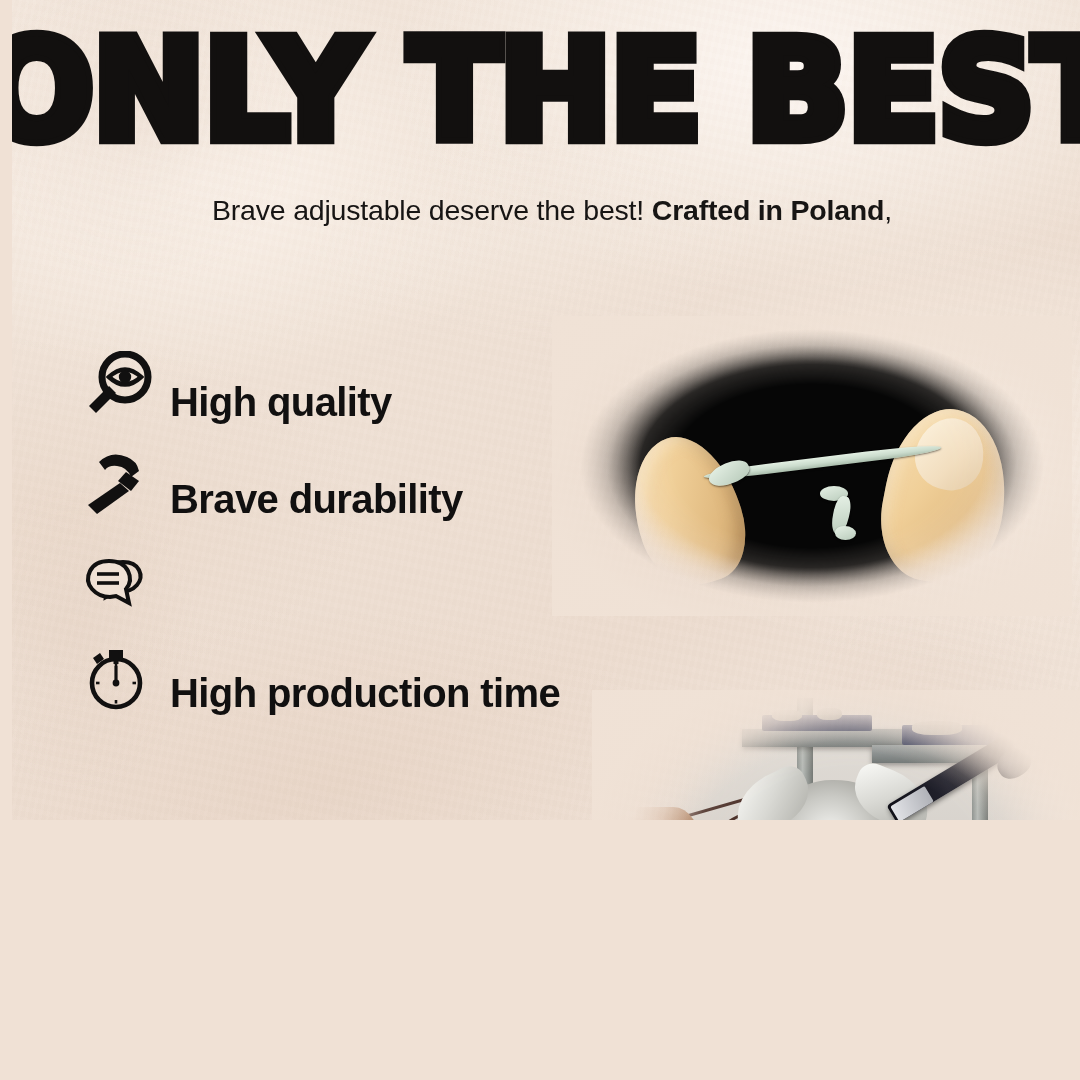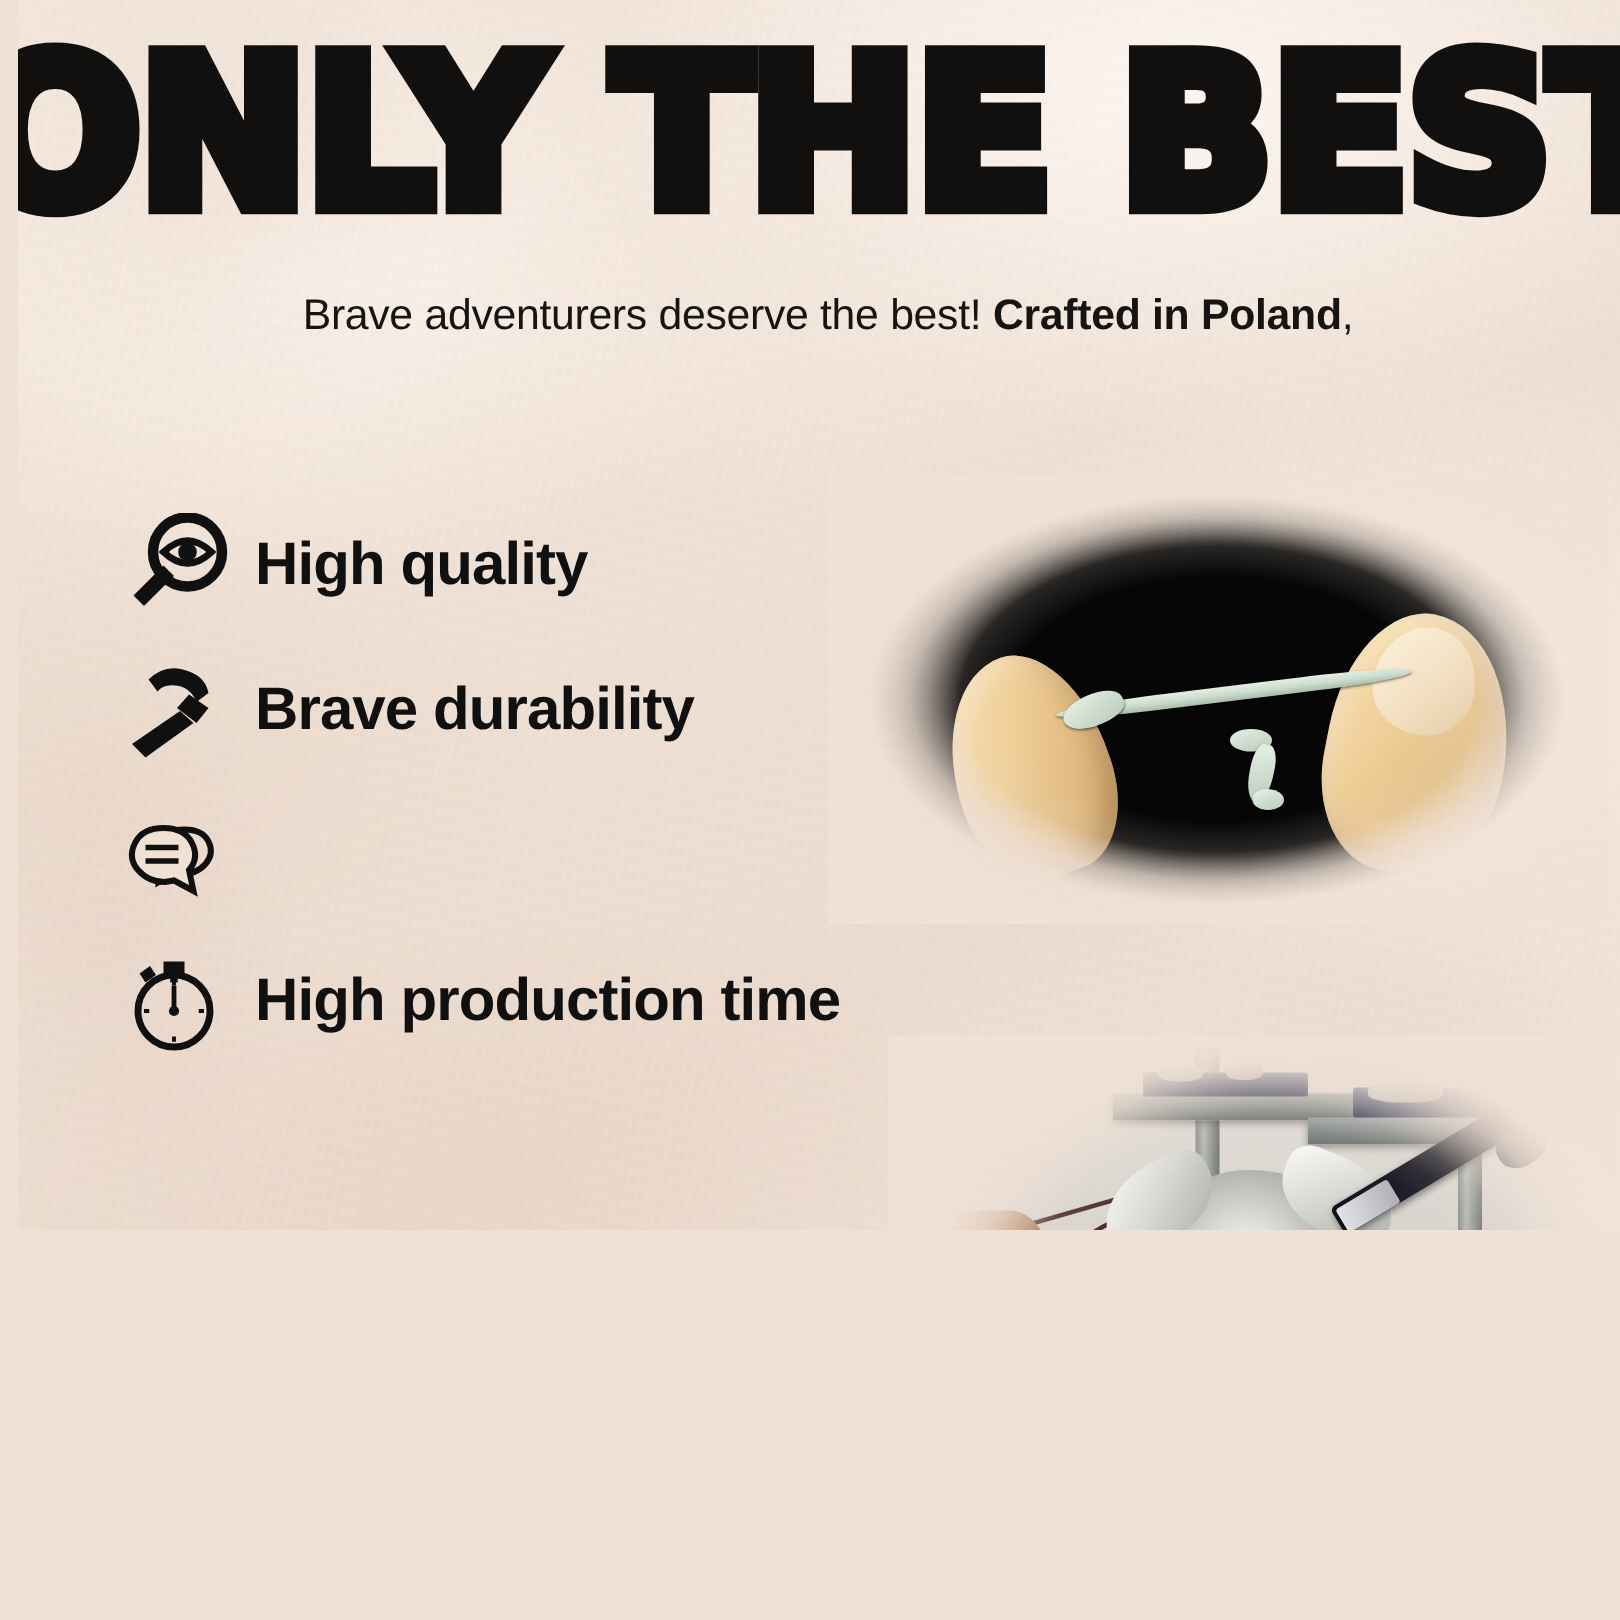--- a/index.html
+++ b/index.html
@@ -95,21 +95,21 @@
 
   
   .features {
     position: absolute;
     left: 62px;
     top: 328px;
     width: 720px;
   }
   .feature {
     display: flex;
-    align-items: center;
+    align-items: flex-end;
     height: 97px;
   }
   .feature .ico {
     width: 84px;
     min-width: 84px;
     height: 78px;
     display: flex;
     align-items: center;
     justify-content: center;
   }
@@ -480,21 +480,21 @@
 
   <div class="bg-base"></div>
   <div class="bg-wash"></div>
   <div class="bg-grain"></div>
 
   <div class="headline-wrap">
     <span class="headline">ONLY THE BEST</span>
   </div>
 
   <div class="sub">
-    <span>Brave adventurers deserve the best! </span><b>Crafted in Poland</b><span>,</span><br>
+    <span>Brave adjustable deserve the best! </span><b>Crafted in Poland</b><span>,</span><br>
   </div>
 
   <div class="features">
 
     <div class="feature">
       <span class="ico">
         <svg width="74" height="70" viewBox="0 0 74 70">
           <path d="M17 62 L10 55 L30 35 L37 42 Z" fill="#111010"></path>
           <circle cx="46" cy="26" r="23" fill="none" stroke="#111010" stroke-width="7"></circle>
           <path d="M30 26 Q46 11 62 26 Q46 41 30 26 Z" fill="none" stroke="#111010" stroke-width="4.5"></path>

